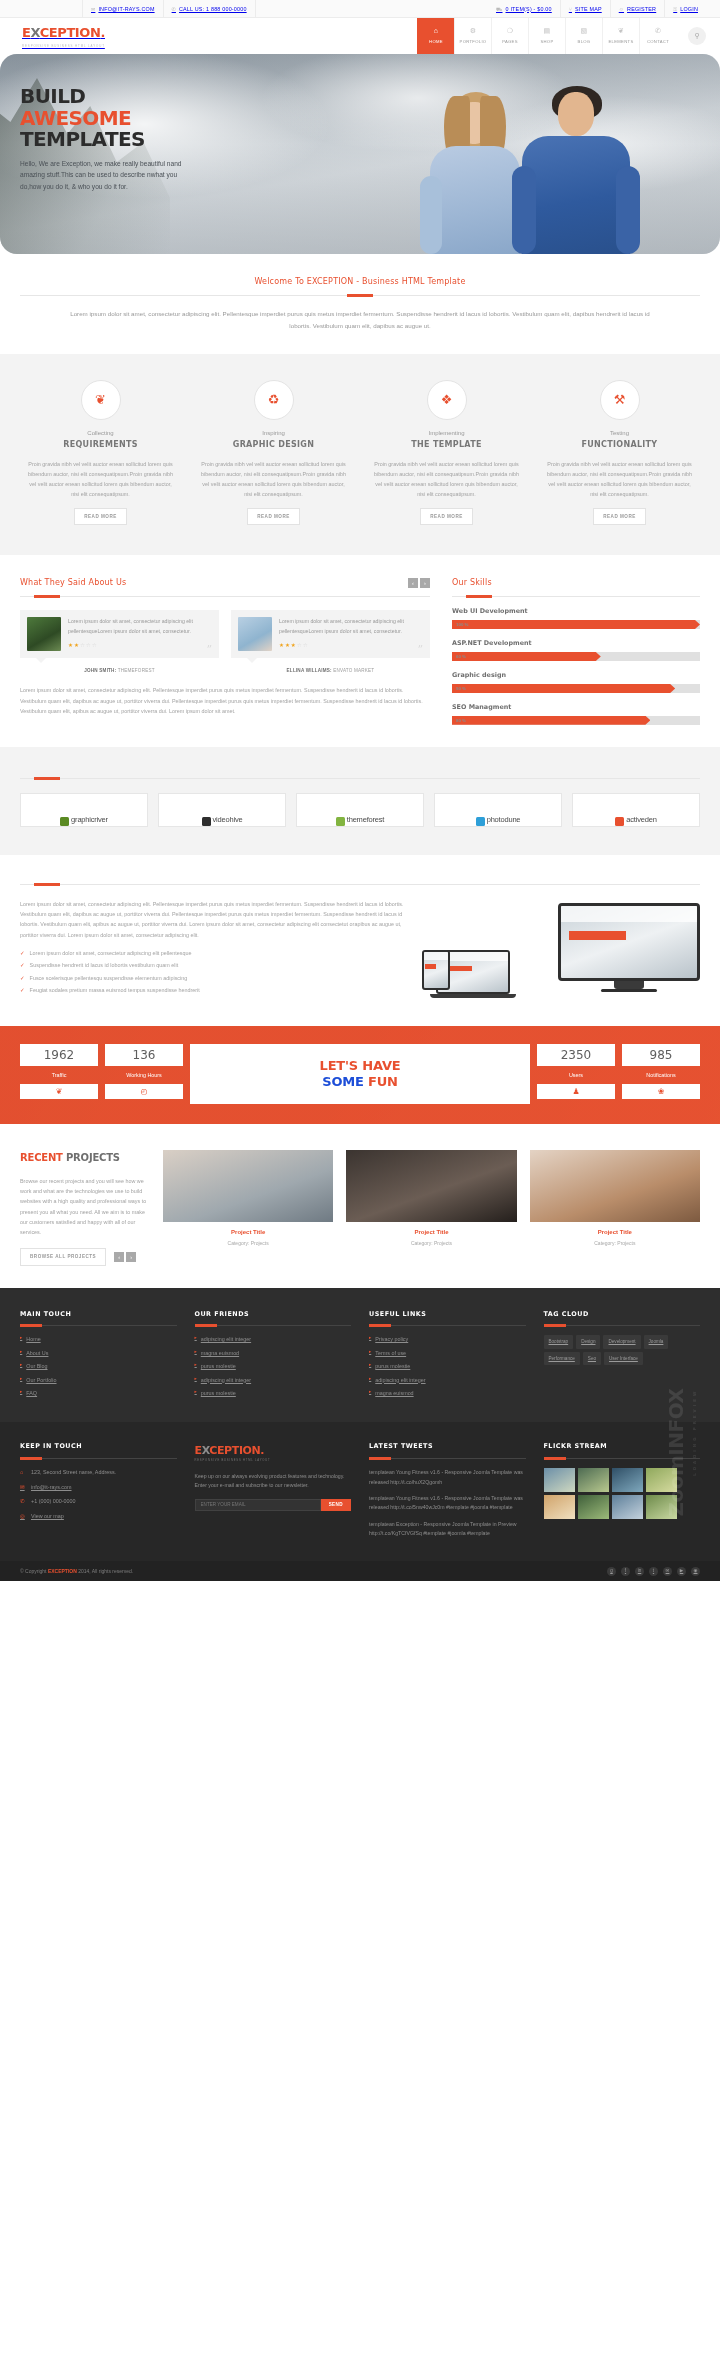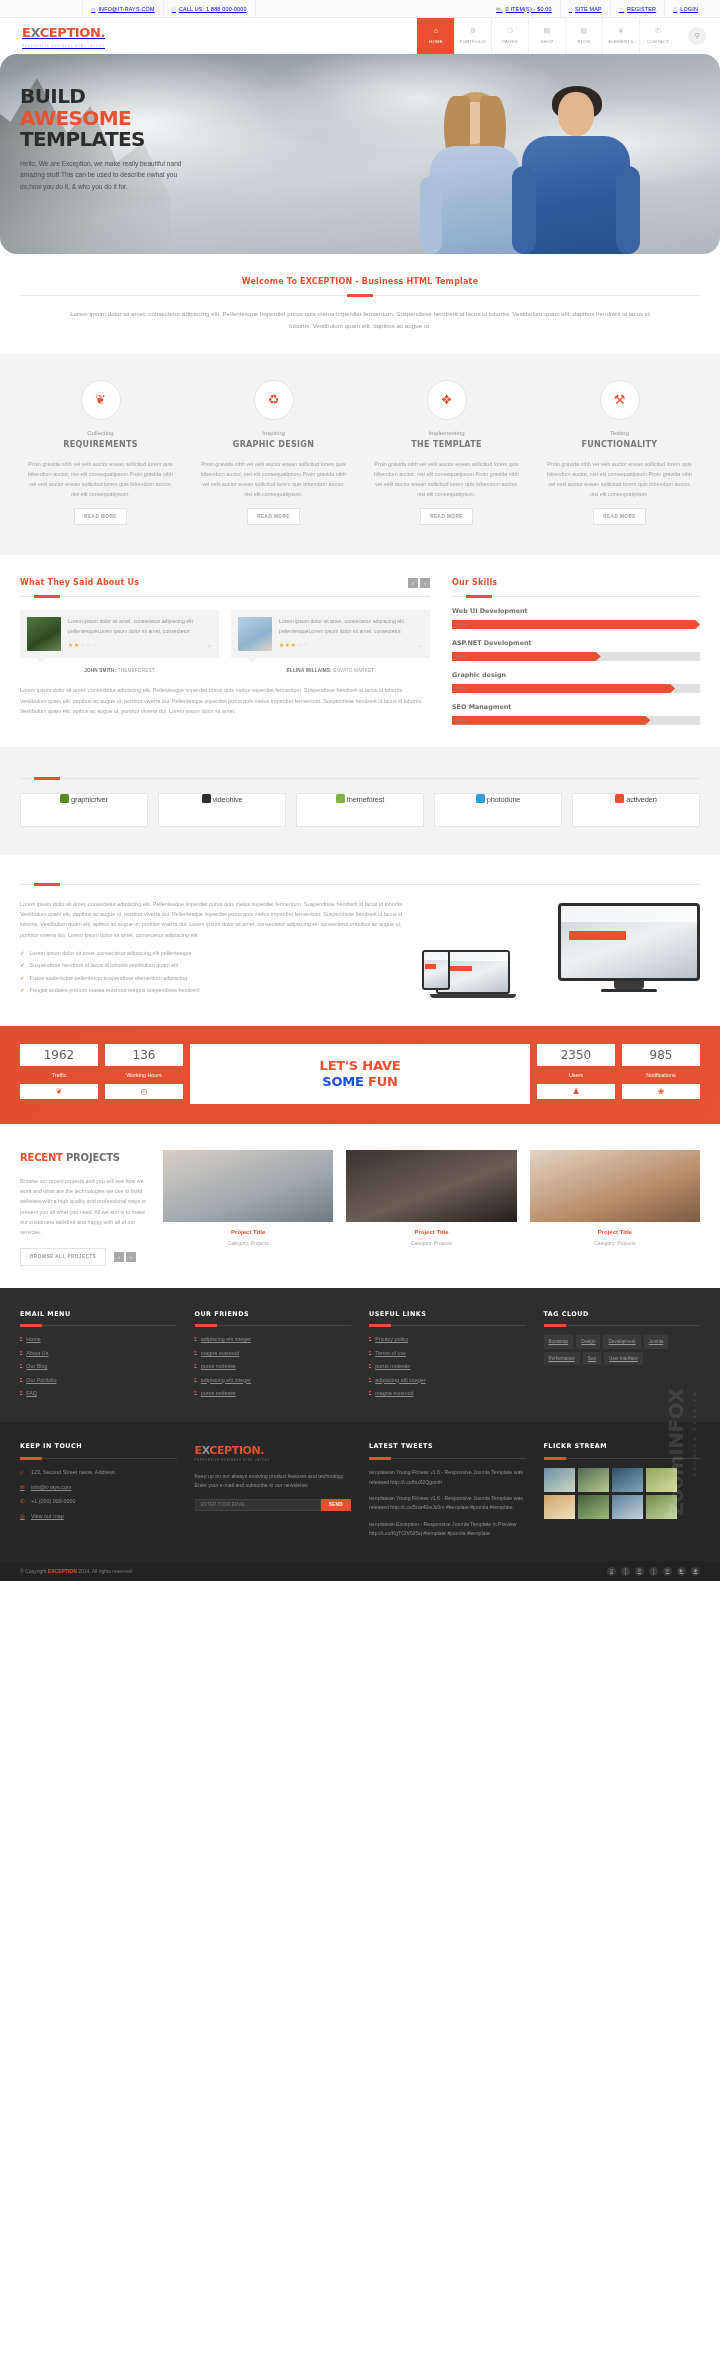--- a/index.html
+++ b/index.html
@@ -87,21 +87,21 @@
   }
   .person { position:absolute; bottom:0; }
   .p-head { width:40px; height:46px; border-radius:46%; position:absolute; left:50%; transform:translateX(-50%); top:0; }
   .p-hair { position:absolute; border-radius:50% 50% 42% 42%; }
   .p-body { position:absolute; bottom:0; border-radius:26px 26px 0 0; }
   .p-arm { position:absolute; bottom:0; border-radius:14px; }
 
   
   .sec { padding:22px 0; }
   .sec-title {
-    font-size:8px; font-weight:bold; color:#e8502f; letter-spacing:.2px;
+    font-size:8px; font-weight:normal; color:#e8502f; letter-spacing:.2px;
     font-family:"DejaVu Sans", sans-serif;
   }
   .sec-title.center { text-align:center; }
   .divider { height:1px; background:#e6e6e6; margin:7px 0 0; position:relative; }
   .divider:after {
     content:""; position:absolute; left:14px; top:-1px; width:26px; height:3px; background:#e8502f;
   }
   .divider.center:after { left:50%; transform:translateX(-50%); }
   .lead {
     text-align:center; font-size:6.2px; color:#999; line-height:1.9;
@@ -177,21 +177,21 @@
   .bar-lbl {
     position:absolute; left:4px; top:0; height:9px; line-height:9px;
     font-size:4.4px; color:#8a8a8a; font-weight:bold;
   }
 
   
   .clients { background:#f3f3f3; padding:24px 0 28px; }
   .cli-row { display:flex; gap:10px; margin-top:14px; }
   .cli {
     flex:1; background:#fff; border:1px solid #e6e6e6; height:34px;
-    display:flex; align-items:flex-start; justify-content:center; gap:2px;
+    display:flex; align-items:flex-end; justify-content:center; gap:2px;
     font-size:7.5px; color:#4b4b4b; letter-spacing:-.2px;
   }
   .cli-mark { width:9px; height:9px; border-radius:1.5px; flex:none; }
 
   
   .resp { display:flex; gap:18px; align-items:flex-start; margin-top:14px; }
   .resp-l { width:390px; }
   .resp-p { font-size:5.4px; color:#a3a3a3; line-height:1.9; }
   .check-list { margin-top:9px; }
   .check-li { display:flex; gap:5px; font-size:5.4px; color:#a3a3a3; margin-bottom:4px; }
@@ -714,21 +714,21 @@
         <div class="proj-t">Project Title</div>
         <div class="proj-c">Category: Projects</div>
       </div>
     </div>
   </div>
 </section>
 
 <footer class="footer" style="position:relative">
   <div class="wrap f-cols">
     <div class="f-col">
-      <div class="f-h">EMAIL MENU</div>
+      <div class="f-h">MAIN TOUCH</div>
       <div class="f-div"></div>
       <a class="f-li" href="#">
           <span class="b">▸</span>
           <span>Home</span>
         </a>
       <a class="f-li" href="#">
           <span class="b">▸</span>
           <span>About Us</span>
         </a>
       <a class="f-li" href="#">

